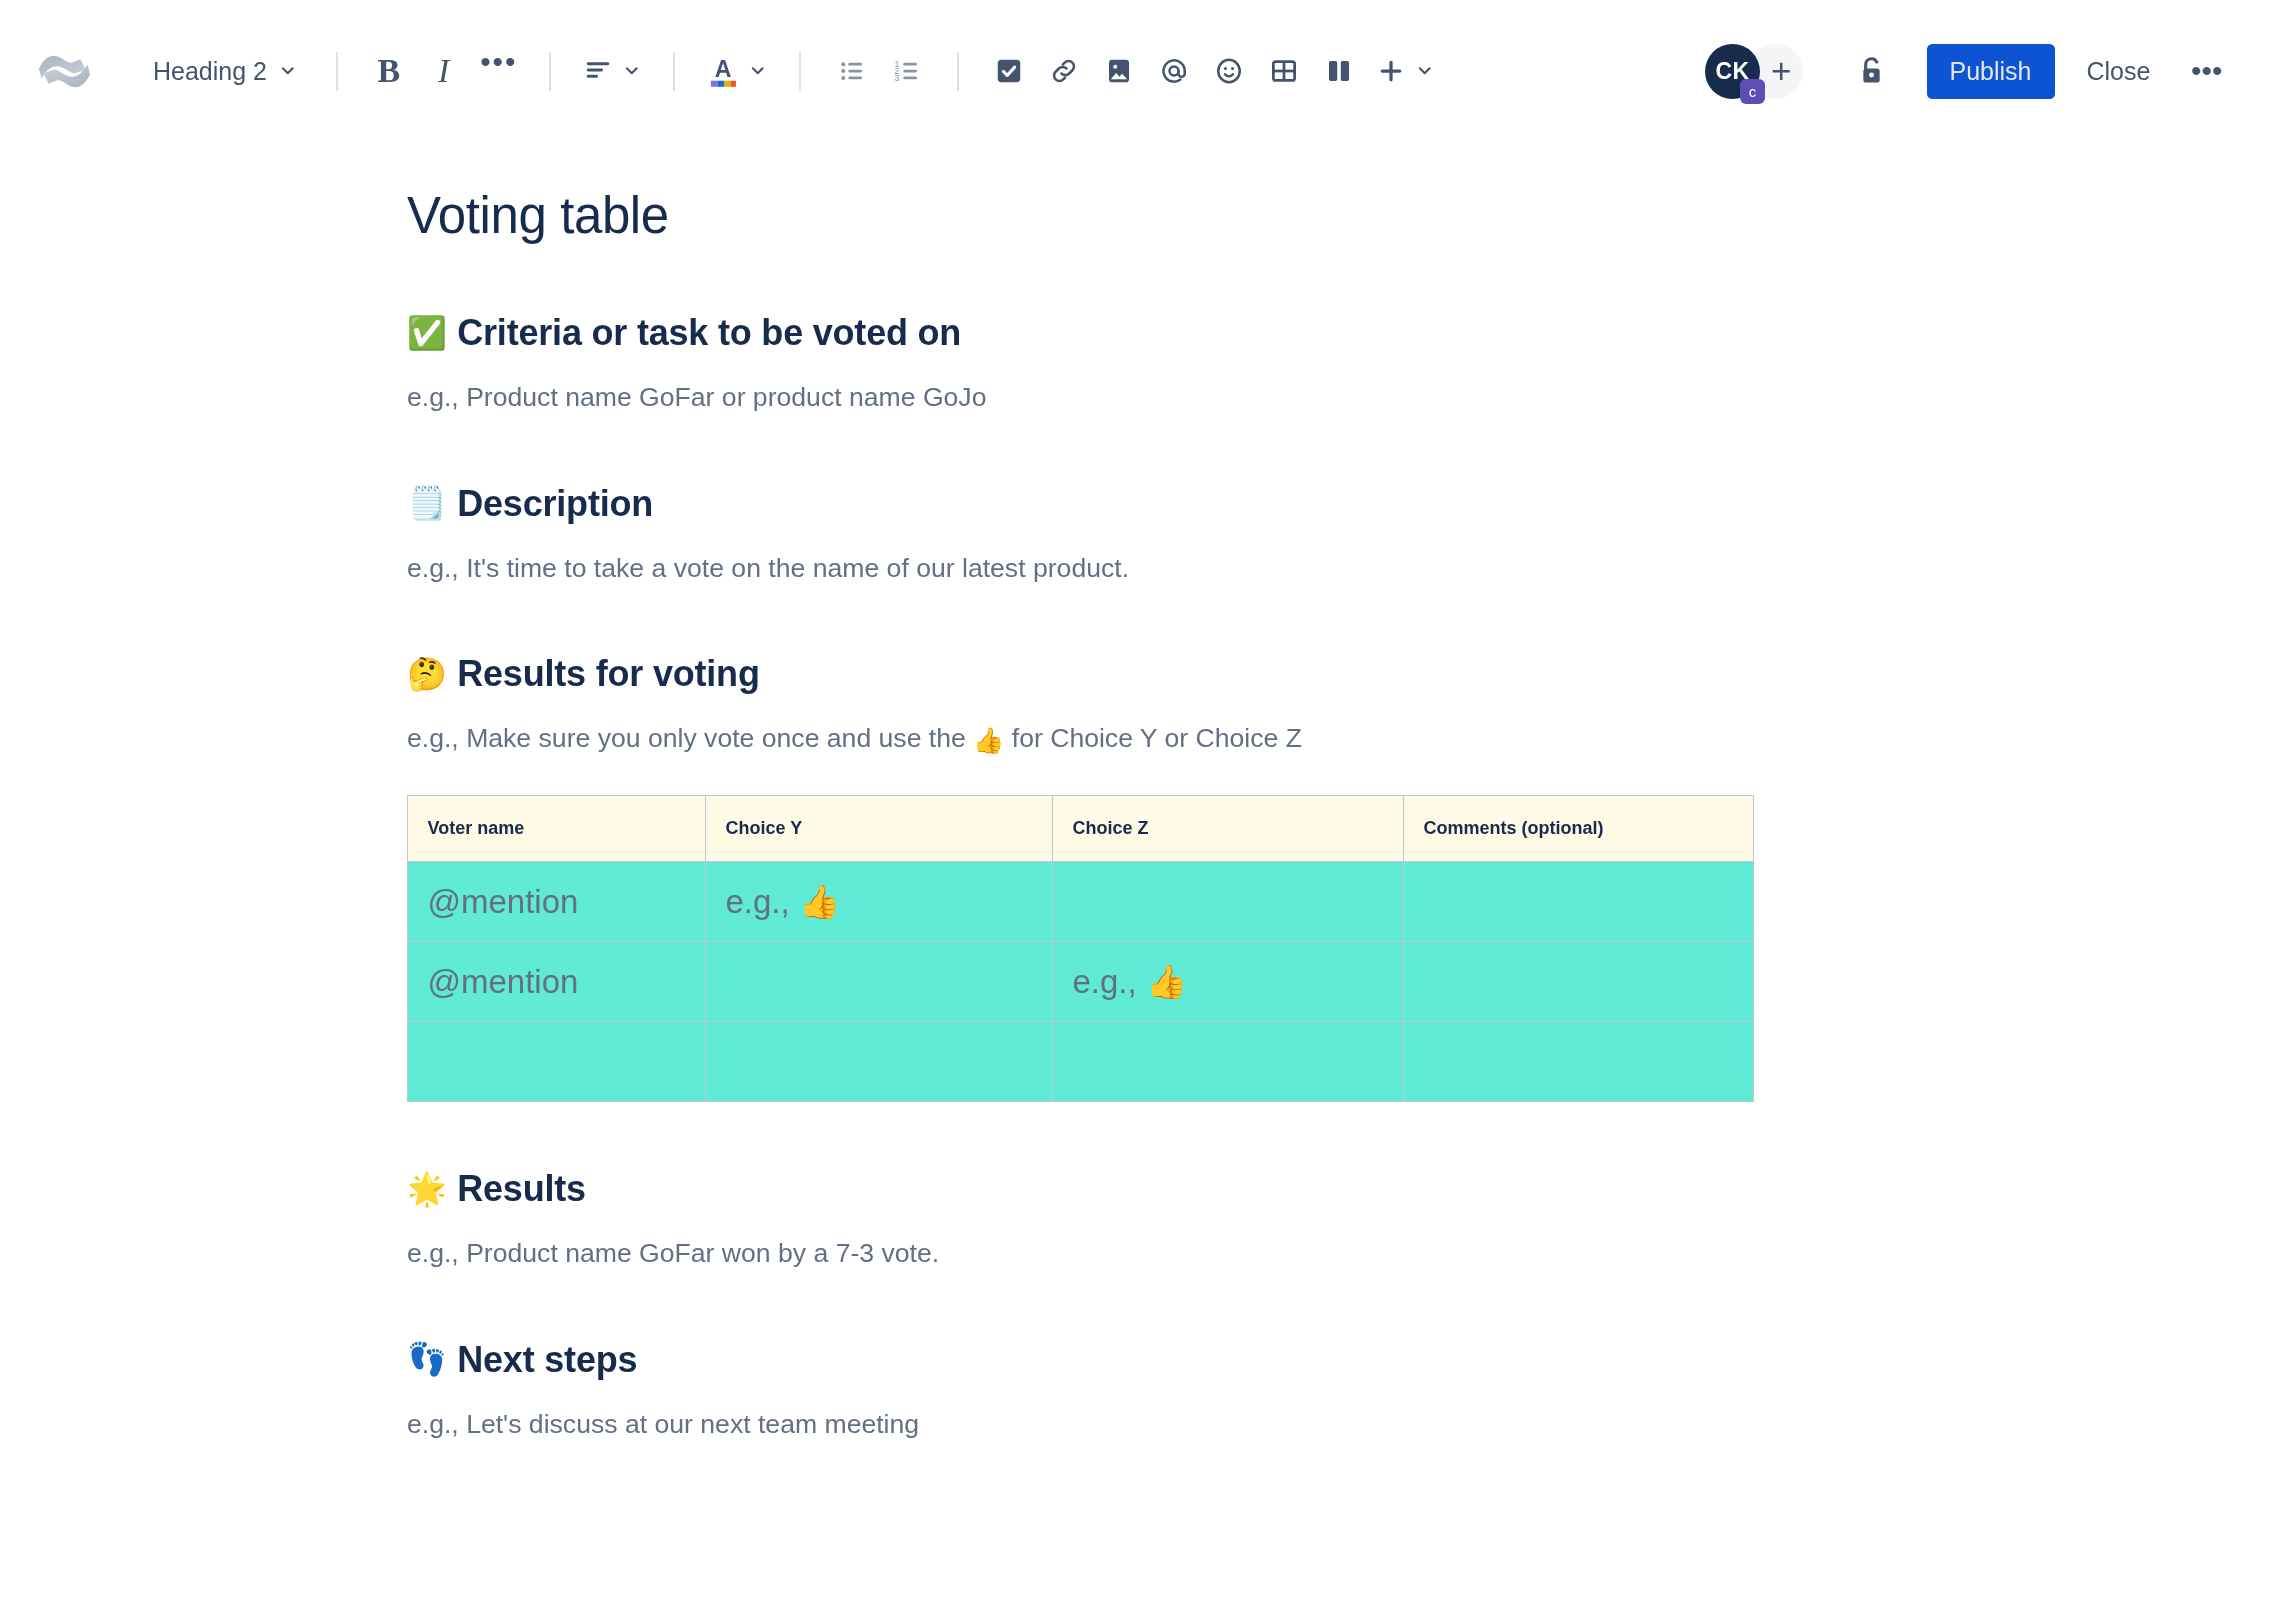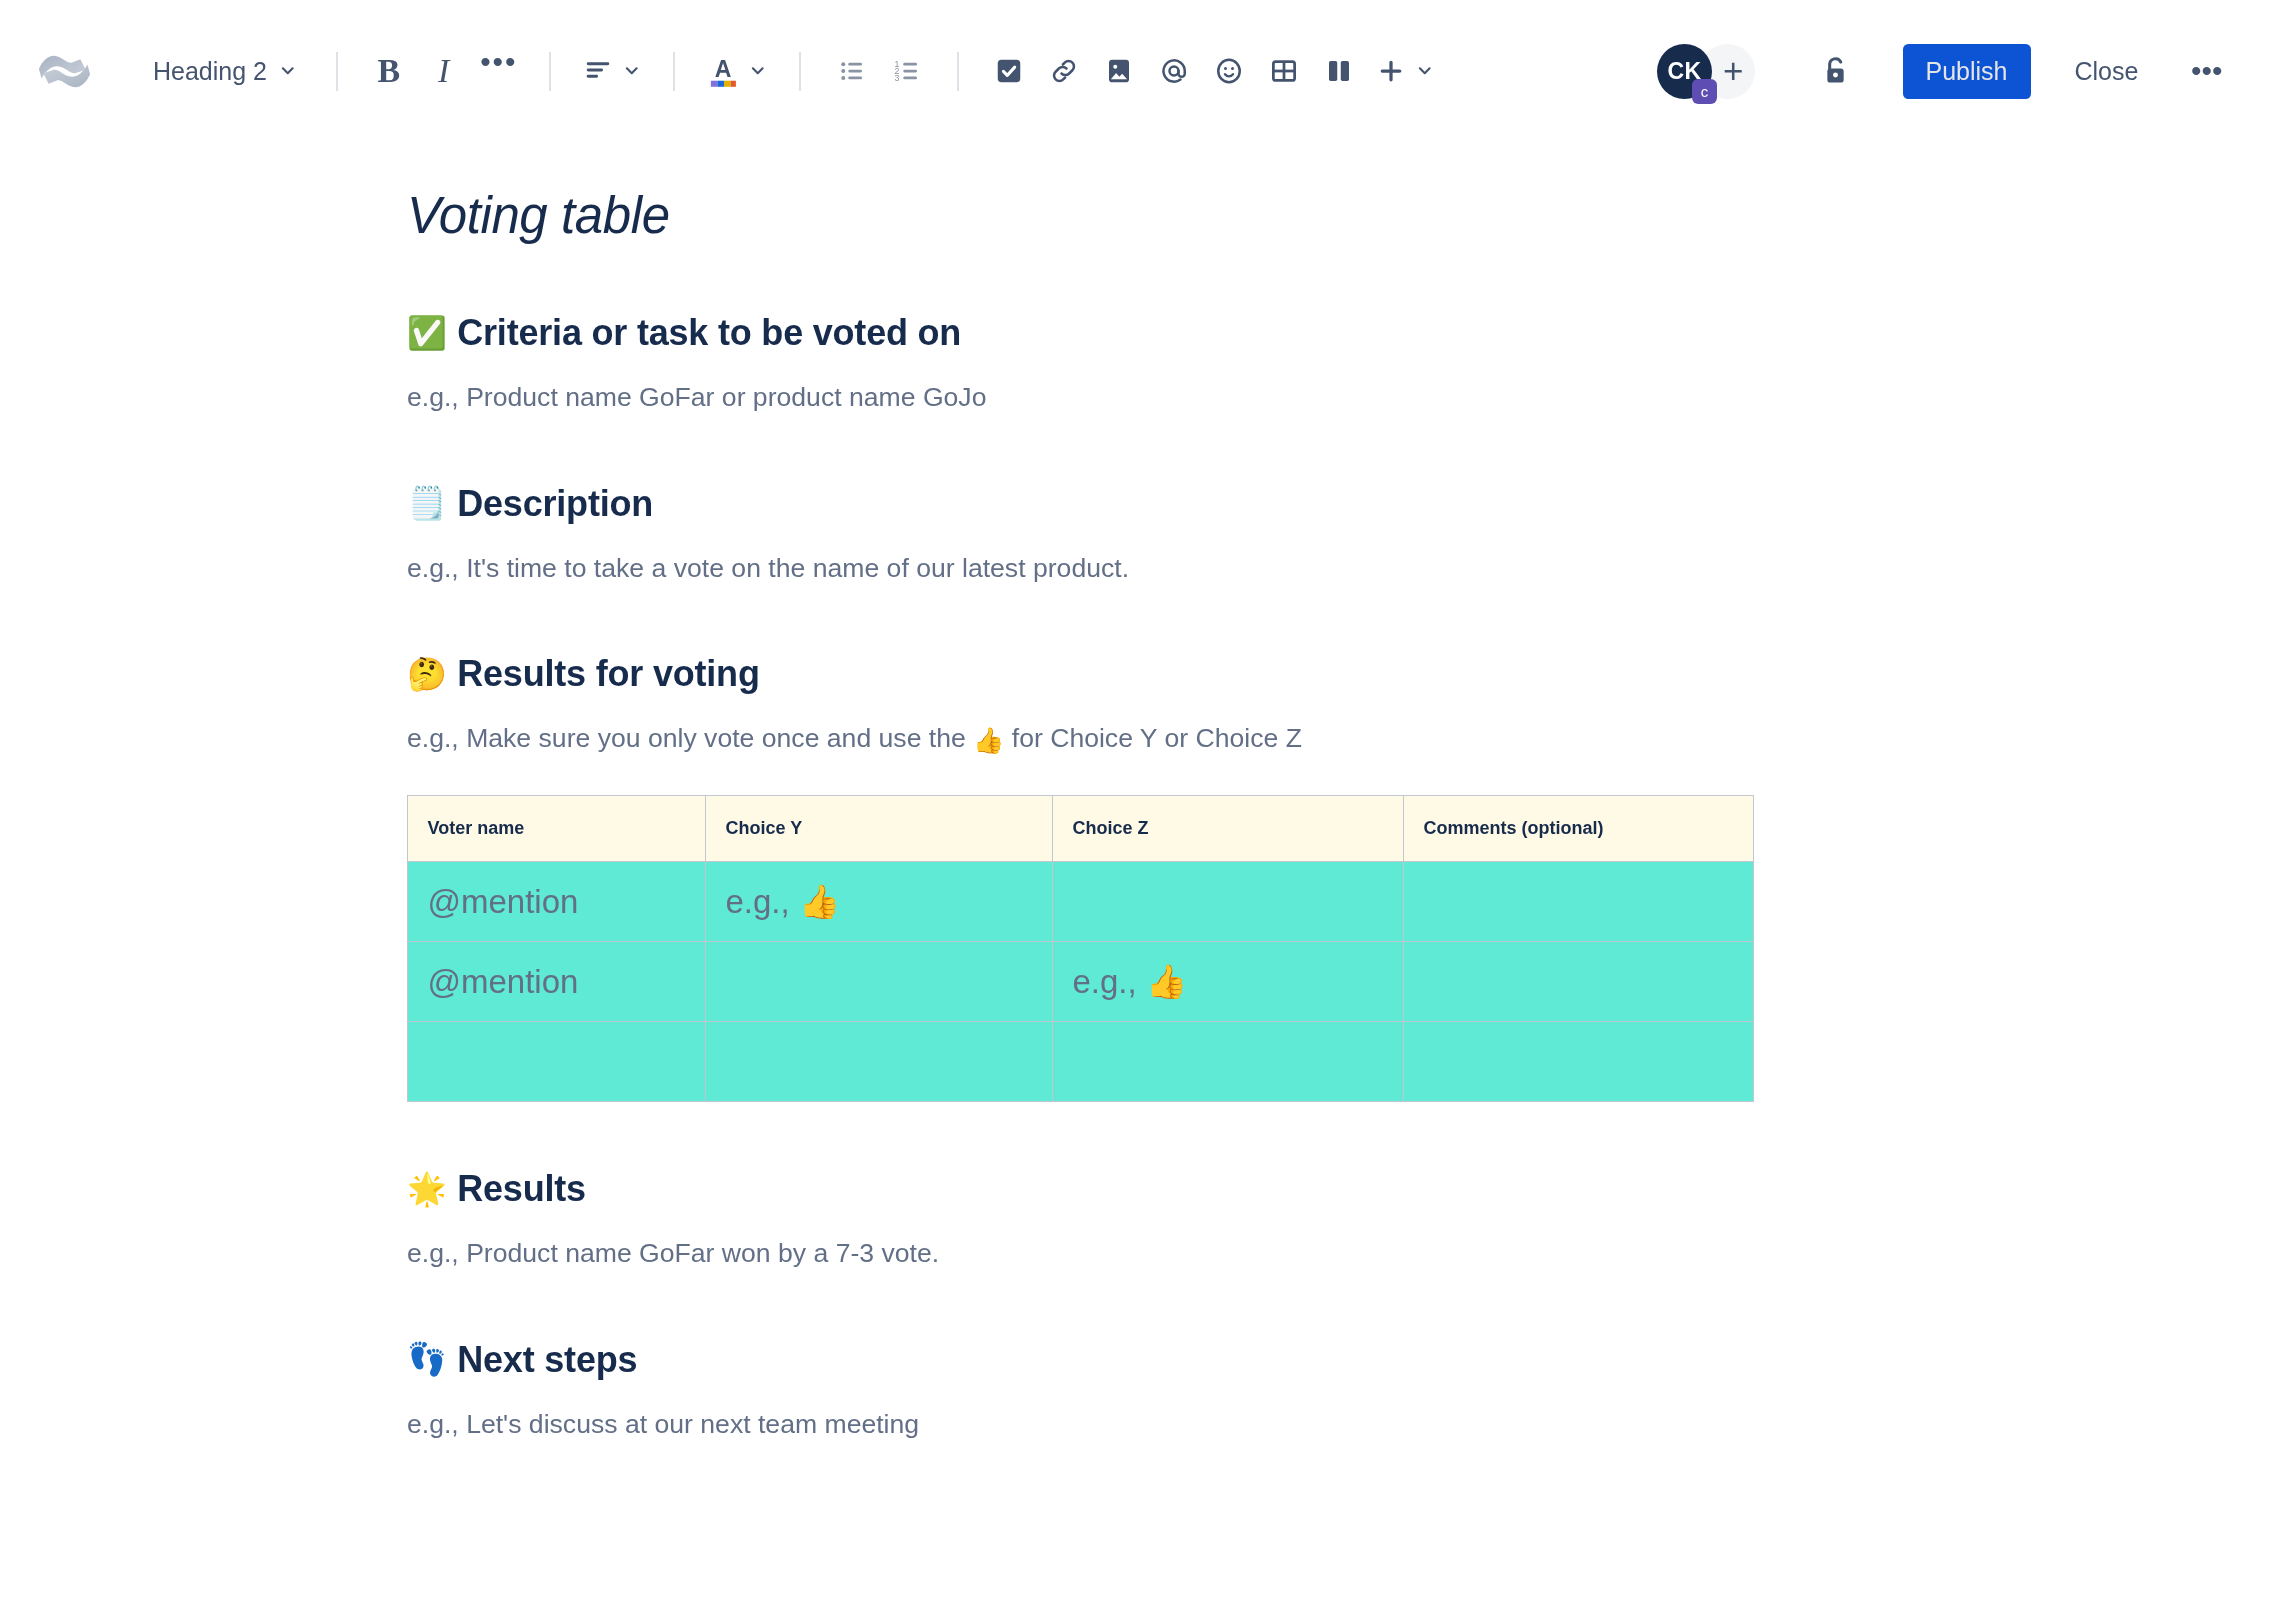--- a/index.html
+++ b/index.html
@@ -106,21 +106,21 @@
     border-radius: 5.3px;
     cursor: pointer;
   }
 
   .toolbar-spacer { flex: 1 1 auto; }
 
   
   .tb-right {
     display: flex;
     align-items: center;
-    gap: 12px;
+    gap: 0;
   }
   .avatars {
     display: flex;
     align-items: center;
     position: relative;
     margin-right: 41px;
   }
   .avatar {
     width: 55px;
     height: 55px;
@@ -223,21 +223,20 @@
     padding-right: 53px;
     box-sizing: border-box;
   }
   .doc-title {
     font-size: 51px;
     font-weight: normal;
     color: #172B4D;
     margin: 43px 0 0 0;
     letter-spacing: -0.4px;
     line-height: 1.2;
-    font-style: italic;
   }
   .h2 {
     font-size: 36px;
     font-weight: bold;
     color: #172B4D;
     margin: 64px 0 0 0;
     line-height: 1.25;
     display: flex;
     align-items: center;
     gap: 10.6px;

